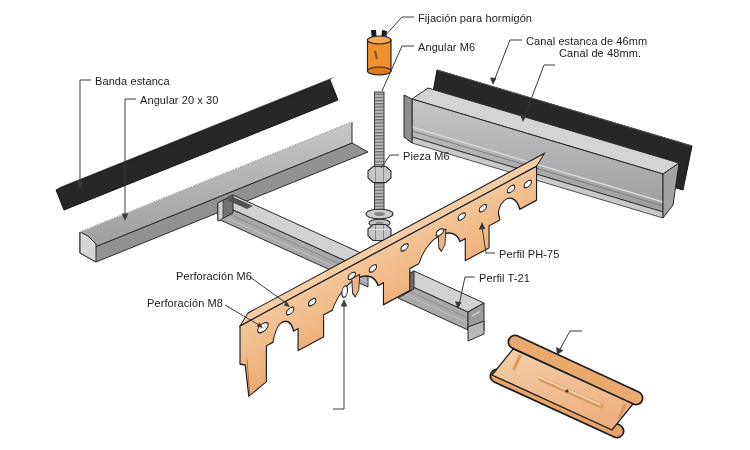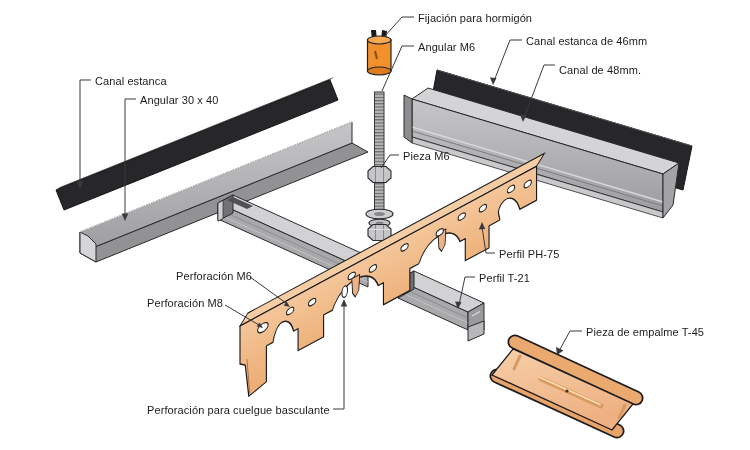--- a/index.html
+++ b/index.html
@@ -174,24 +174,22 @@
     <polygon points="557,355 556,347 563.5,350.5"></polygon>
     <polygon points="290,307 283.7,305.5 286.6,301.5"></polygon>
     <polygon points="263,328 256.7,326.5 259.6,322.4"></polygon>
     <polygon points="344,299 340.8,306.5 347.2,306.5"></polygon>
   </g>
 </svg>
 
 <div class="lbl" style="left:418px;top:12px">Fijación para hormigón</div>
 <div class="lbl" style="left:418px;top:41px">Angular M6</div>
 <div class="lbl" style="left:526px;top:35px">Canal estanca de 46mm</div>
-<div class="lbl" style="left:559px;top:64px">Canal de 48mm.</div>
-<div class="lbl" style="left:95px;top:75px">Canal estanca</div>
-<div class="lbl" style="left:140px;top:94px">Angular 30 x 40</div>
+<div class="lbl" style="left:559px;top:47px">Canal de 48mm.</div>
+<div class="lbl" style="left:95px;top:75px">Banda estanca</div>
+<div class="lbl" style="left:140px;top:94px">Angular 20 x 30</div>
 <div class="lbl" style="left:403px;top:150px">Pieza M6</div>
 <div class="lbl" style="left:499px;top:248px">Perfil PH-75</div>
 <div class="lbl" style="left:479px;top:272px">Perfil T-21</div>
-<div class="lbl" style="left:586px;top:326px">Pieza de empalme T-45</div>
 <div class="lbl" style="left:176px;top:270px">Perforación M6</div>
 <div class="lbl" style="left:147px;top:297px">Perforación M8</div>
-<div class="lbl" style="left:147px;top:404px">Perforación para cuelgue basculante</div>
 
 </div>
 
 </body></html>

